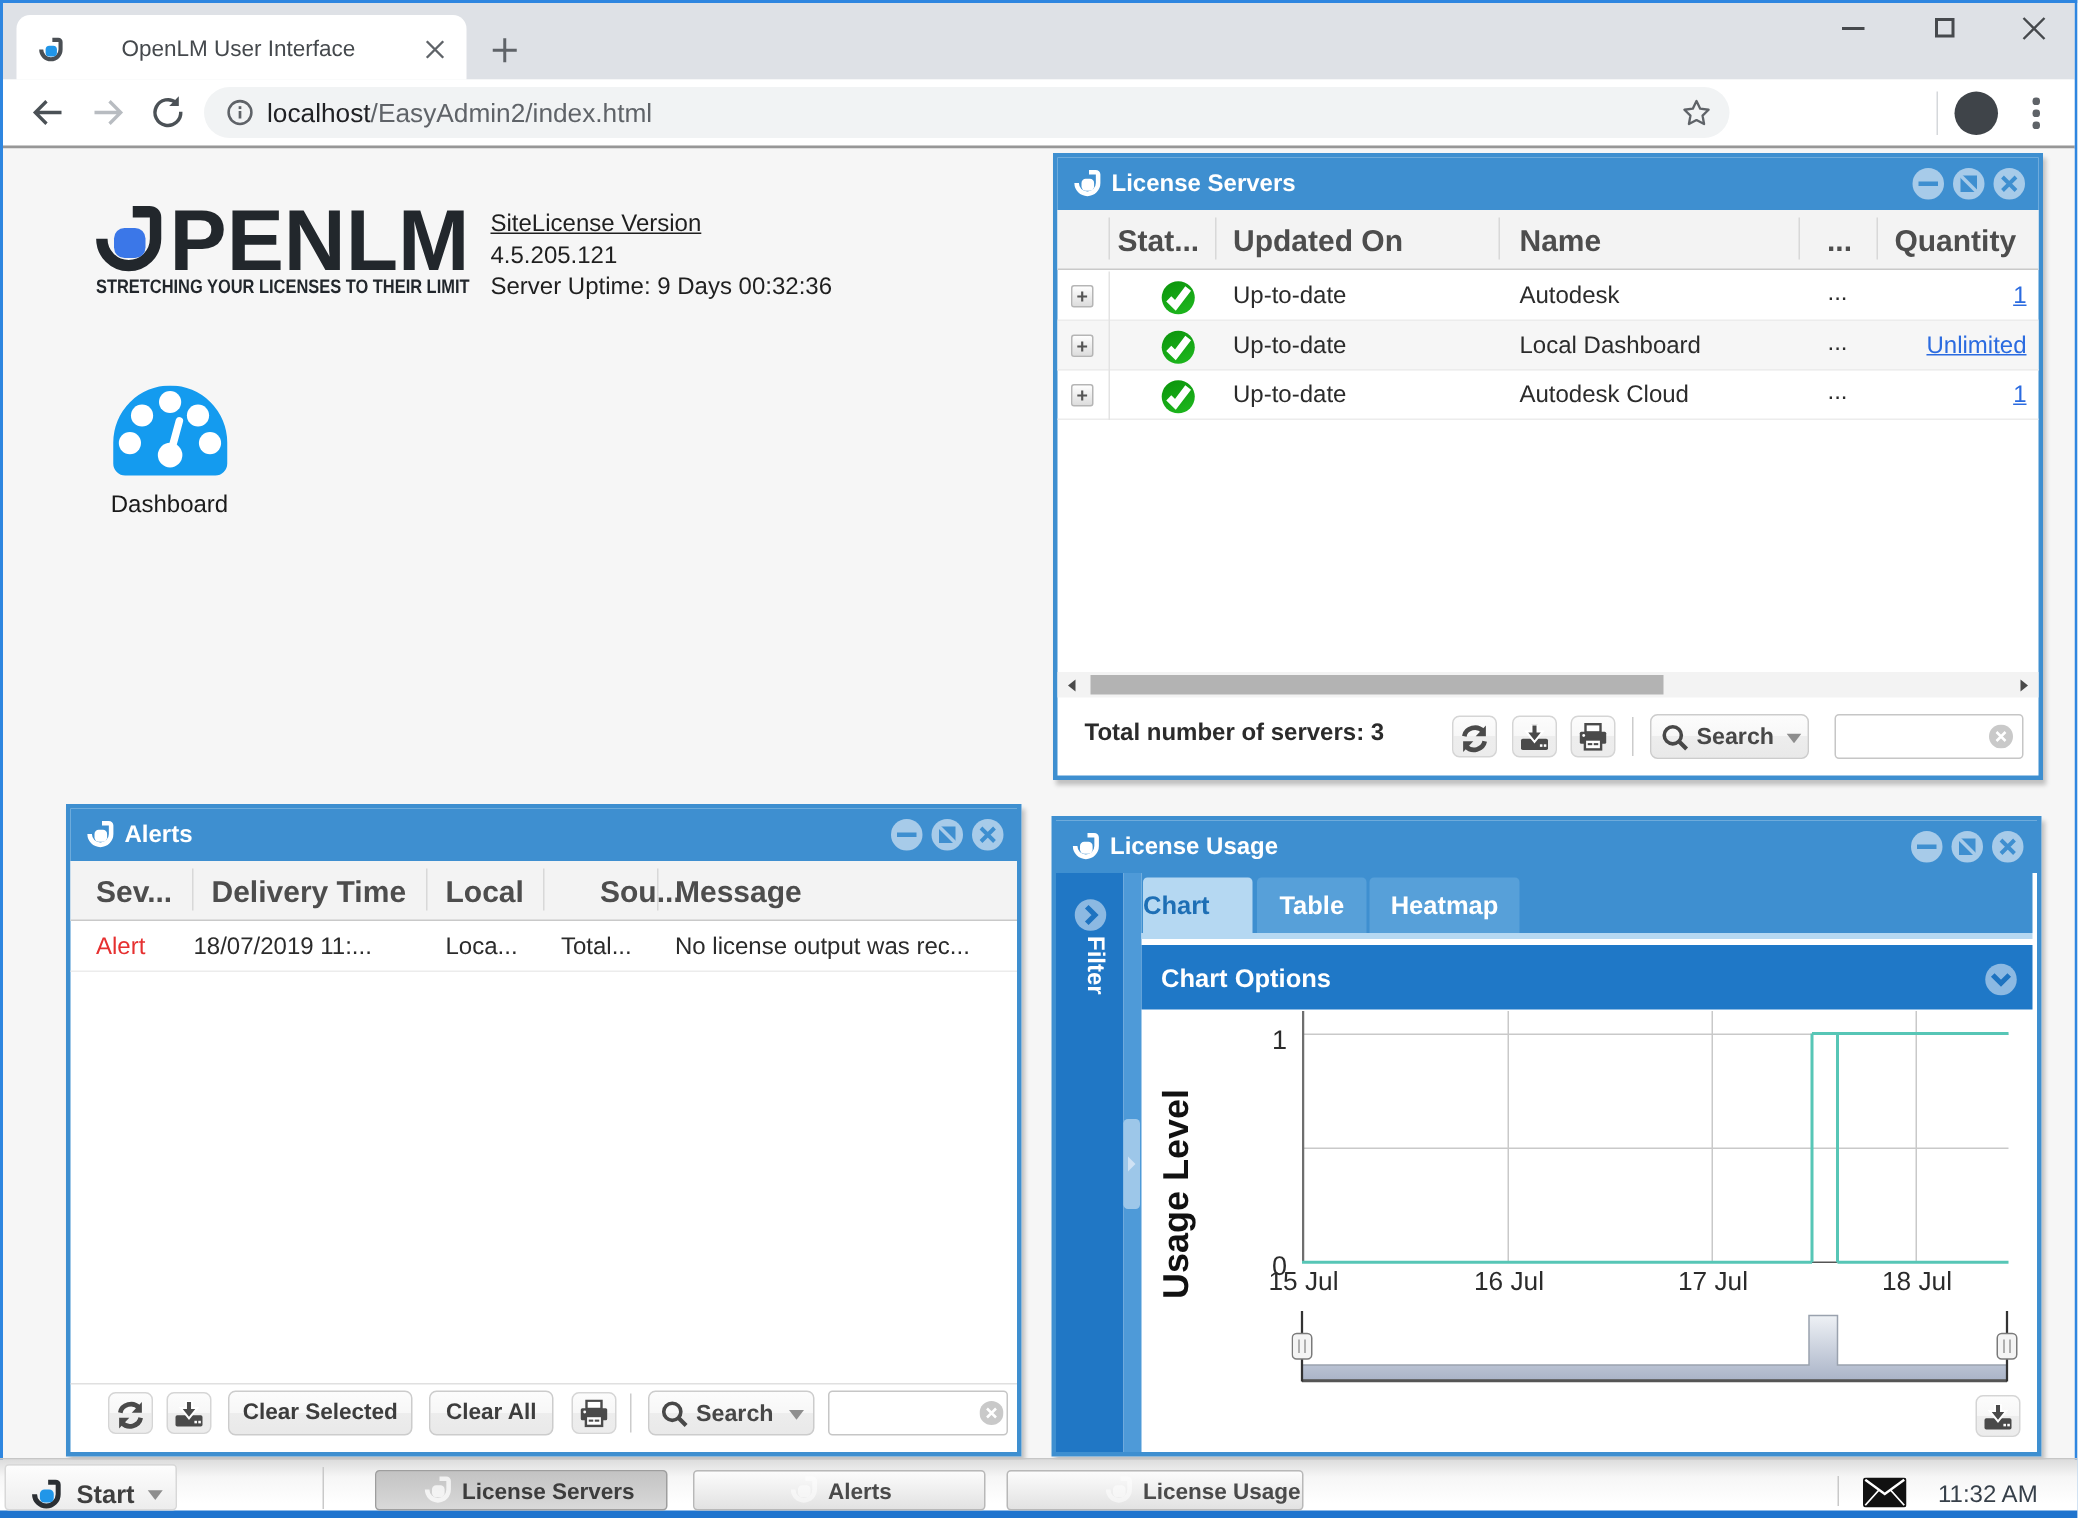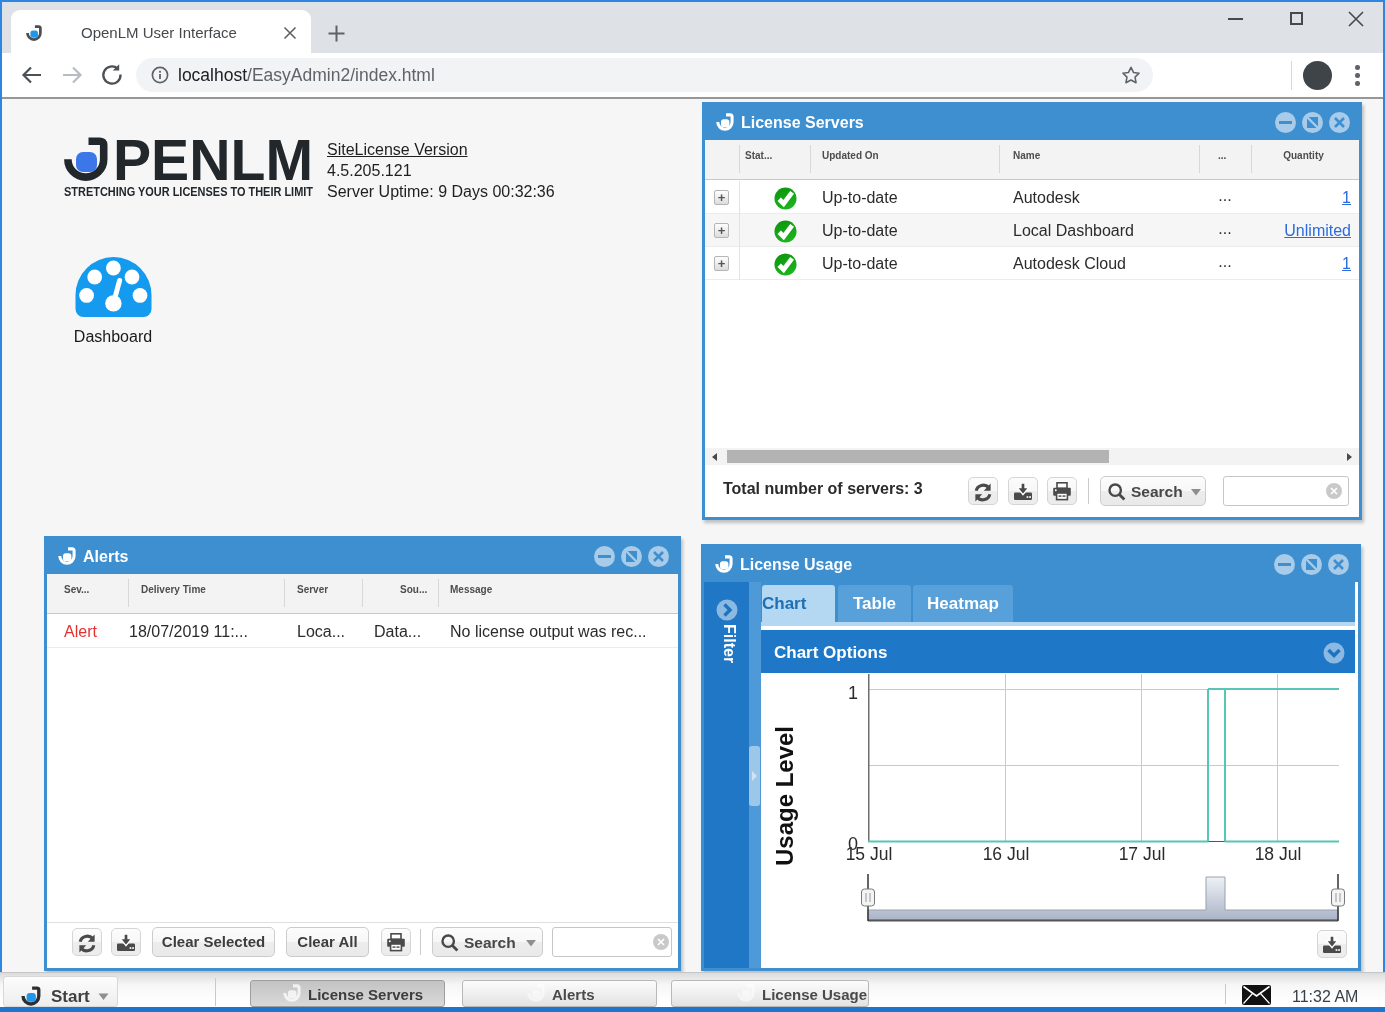--- a/index.html
+++ b/index.html
@@ -3,21 +3,21 @@
 <meta charset="utf-8">
 <style>
   * { margin:0; padding:0; box-sizing:border-box; }
   html,body { width:1385px; height:1012px; overflow:hidden; font-family:"Liberation Sans", sans-serif; }
   .abs { position:absolute; }
   body { position:relative; background:#f6f6f6; }
   .win { position:absolute; border:3px solid #3e8fd0; background:#fff; box-shadow:2px 3px 3px rgba(0,0,0,0.22); }
   .tbar { position:absolute; left:0; right:0; top:0; height:35px; background:#3e8fd0; }
   .ttext { position:absolute; color:#fff; font-weight:bold; font-size:16px; line-height:35px; }
   .wbtn { position:absolute; width:21px; height:21px; border-radius:50%; background:#a7cbe9; top:7px; }
-  .hdrcell { position:absolute; font-weight:bold; font-size:10px; color:#4d4d4d; }
+  .hdrcell { position:absolute; font-weight:bold; font-size:20px; color:#4d4d4d; }
   .cell { position:absolute; font-size:16px; color:#2b2b2b; }
   .colline { position:absolute; width:1px; background:#d8d8d8; }
   .ibtn { position:absolute; border:1px solid #d5d5d5; border-radius:5px; background:linear-gradient(#fcfcfc 0%,#f7f7f7 49%,#ededed 50%,#ececec 100%); }
   .txtbtn { position:absolute; border:1px solid #cccccc; border-radius:5px; background:linear-gradient(#fcfcfc 0%,#f7f7f7 49%,#ededed 50%,#e9e9e9 100%); font-weight:bold; font-size:15px; color:#3d3d3d; text-align:center; }
   .sep { position:absolute; width:1px; background:#cccccc; }
   .expbtn { position:absolute; width:15px; height:15px; border:1px solid #b5b5b5; border-radius:2px; background:linear-gradient(#fefefe,#dddddd); color:#555; font-size:13px; line-height:13px; text-align:center; font-weight:bold; }
 </style>
 </head>
 <body>
 <svg style="position:absolute;width:0;height:0;" aria-hidden="true">
@@ -262,29 +262,29 @@
         </svg></div>
   </div>
 
   <div class="abs" style="left:0;top:35px;width:631px;height:40px;background:#f3f3f3;border-bottom:1px solid #c9c9c9;"></div>
   <div class="colline" style="left:81px;top:40px;height:28px;"></div>
   <div class="colline" style="left:237px;top:40px;height:28px;"></div>
   <div class="colline" style="left:315px;top:40px;height:28px;"></div>
   <div class="colline" style="left:391px;top:40px;height:28px;"></div>
   <div class="hdrcell" style="left:17px;top:45px;">Sev...</div>
   <div class="hdrcell" style="left:94px;top:45px;">Delivery Time</div>
-  <div class="hdrcell" style="left:250px;top:45px;">Server</div>
+  <div class="hdrcell" style="left:250px;top:45px;">Local</div>
   <div class="hdrcell" style="left:327px;top:45px;margin-left:26px;">Sou...</div>
   <div class="hdrcell" style="left:403px;top:45px;">Message</div>
 
   <div class="abs" style="left:0;top:76px;width:631px;height:33px;border-bottom:1px solid #ececec;"></div>
   <div class="cell" style="left:17px;top:84px;color:#e63030;">Alert</div>
   <div class="cell" style="left:82px;top:84px;">18/07/2019 11:...</div>
   <div class="cell" style="left:250px;top:84px;">Loca...</div>
-  <div class="cell" style="left:327px;top:84px;">Data...</div>
+  <div class="cell" style="left:327px;top:84px;">Total...</div>
   <div class="cell" style="left:403px;top:84px;">No license output was rec...</div>
 
   <div class="abs" style="left:0;top:383px;width:631px;height:46px;border-top:1px solid #e0e0e0;"></div>
   <div class="ibtn" style="left:25px;top:389px;width:30px;height:28px;"></div>
   <svg class="abs" style="left:30px;top:395px;" width="20" height="19" viewBox="0 0 20 19">
       <use href="#irefresh"></use>
     </svg>
   <div class="ibtn" style="left:64px;top:389px;width:30px;height:28px;"></div>
   <svg class="abs" style="left:69px;top:395px;" width="20" height="18" viewBox="0 0 20 18">
       <use href="#idown"></use>

